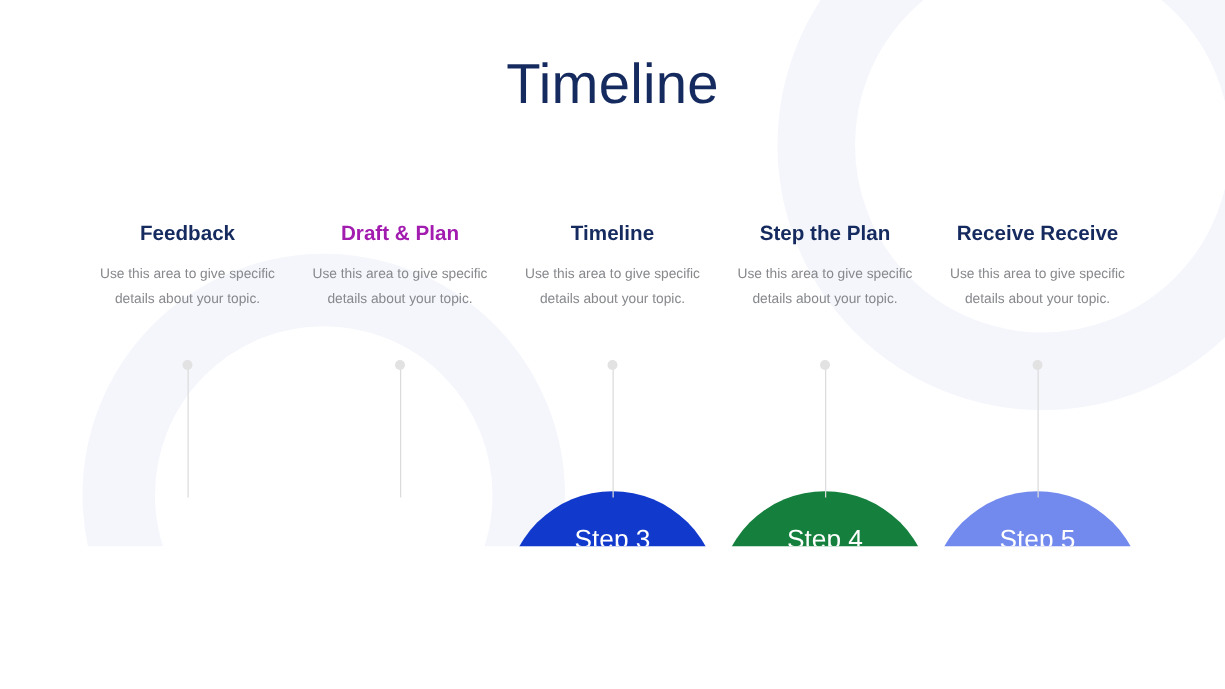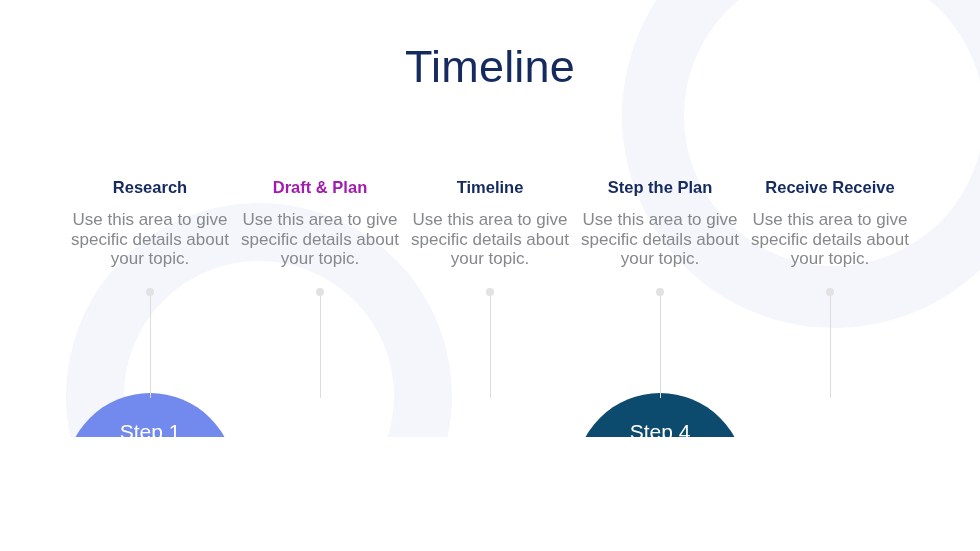--- a/index.html
+++ b/index.html
@@ -82,21 +82,21 @@
   }
   .col-heading {
     font-size: 16.5px;
     line-height: 22px;
     color: #152a5e;
     font-weight: 600;
     margin-bottom: 12px;
     white-space: nowrap;
   }
   .col-body {
-    font-size: 17px;
+    font-size: 11px;
     line-height: 19.5px;
     color: #86888c;
   }
 
   
   .connectors {
     position: absolute;
     top: 0;
     left: 65px;
     width: 850px;
@@ -164,21 +164,21 @@
 
   <div class="deco-layer">
     <div class="ring ring-tr" style="border-color: rgb(244, 246, 251);"></div>
     <div class="ring ring-bl" style="border-color: rgb(244, 246, 251);"></div>
   </div>
 
   <div class="title" style="color: rgb(21, 42, 94);">Timeline</div>
 
   <div class="columns">
     <div class="column">
-      <div class="col-heading" style="color: rgb(21, 42, 94);">Research</div>
+      <div class="col-heading" style="color: rgb(21, 42, 94);">Feedback</div>
       <div class="col-body" style="color: rgb(134, 136, 140);">Use this area to give specific details about your topic.</div>
     </div>
     <div class="column">
       <div class="col-heading" style="color: #a21caf;">Draft &amp; Plan</div>
       <div class="col-body" style="color: rgb(134, 136, 140);">Use this area to give specific details about your topic.</div>
     </div>
     <div class="column">
       <div class="col-heading" style="color: rgb(21, 42, 94);">Timeline</div>
       <div class="col-body" style="color: rgb(134, 136, 140);">Use this area to give specific details about your topic.</div>
     </div>
@@ -209,21 +209,24 @@
       <div class="stem" style="background: rgb(220, 220, 220);"></div>
       <div class="dot" style="background: rgb(226, 226, 226);"></div>
     </div>
     <div class="connector" style="left:680px;">
       <div class="stem" style="background: rgb(220, 220, 220);"></div>
       <div class="dot" style="background: rgb(226, 226, 226);"></div>
     </div>
   </div>
 
   <div class="steps">
-    <div class="step" style="left: 0px; background: rgb(114, 137, 237);">
-      <div class="step-label">Step 1</div>
-    </div>
-    <div class="step" style="left: 510px; background: #0c4a6e;">
+    <div class="step" style="left: 340px; background: rgb(17, 57, 204);">
+      <div class="step-label">Step 3</div>
+    </div>
+    <div class="step" style="left: 510px; background: #15803d;">
       <div class="step-label">Step 4</div>
     </div>
+    <div class="step" style="left: 680px; background: rgb(114, 137, 237);">
+      <div class="step-label">Step 5</div>
+    </div>
   </div>
 
 </div>
 
 </body></html>

